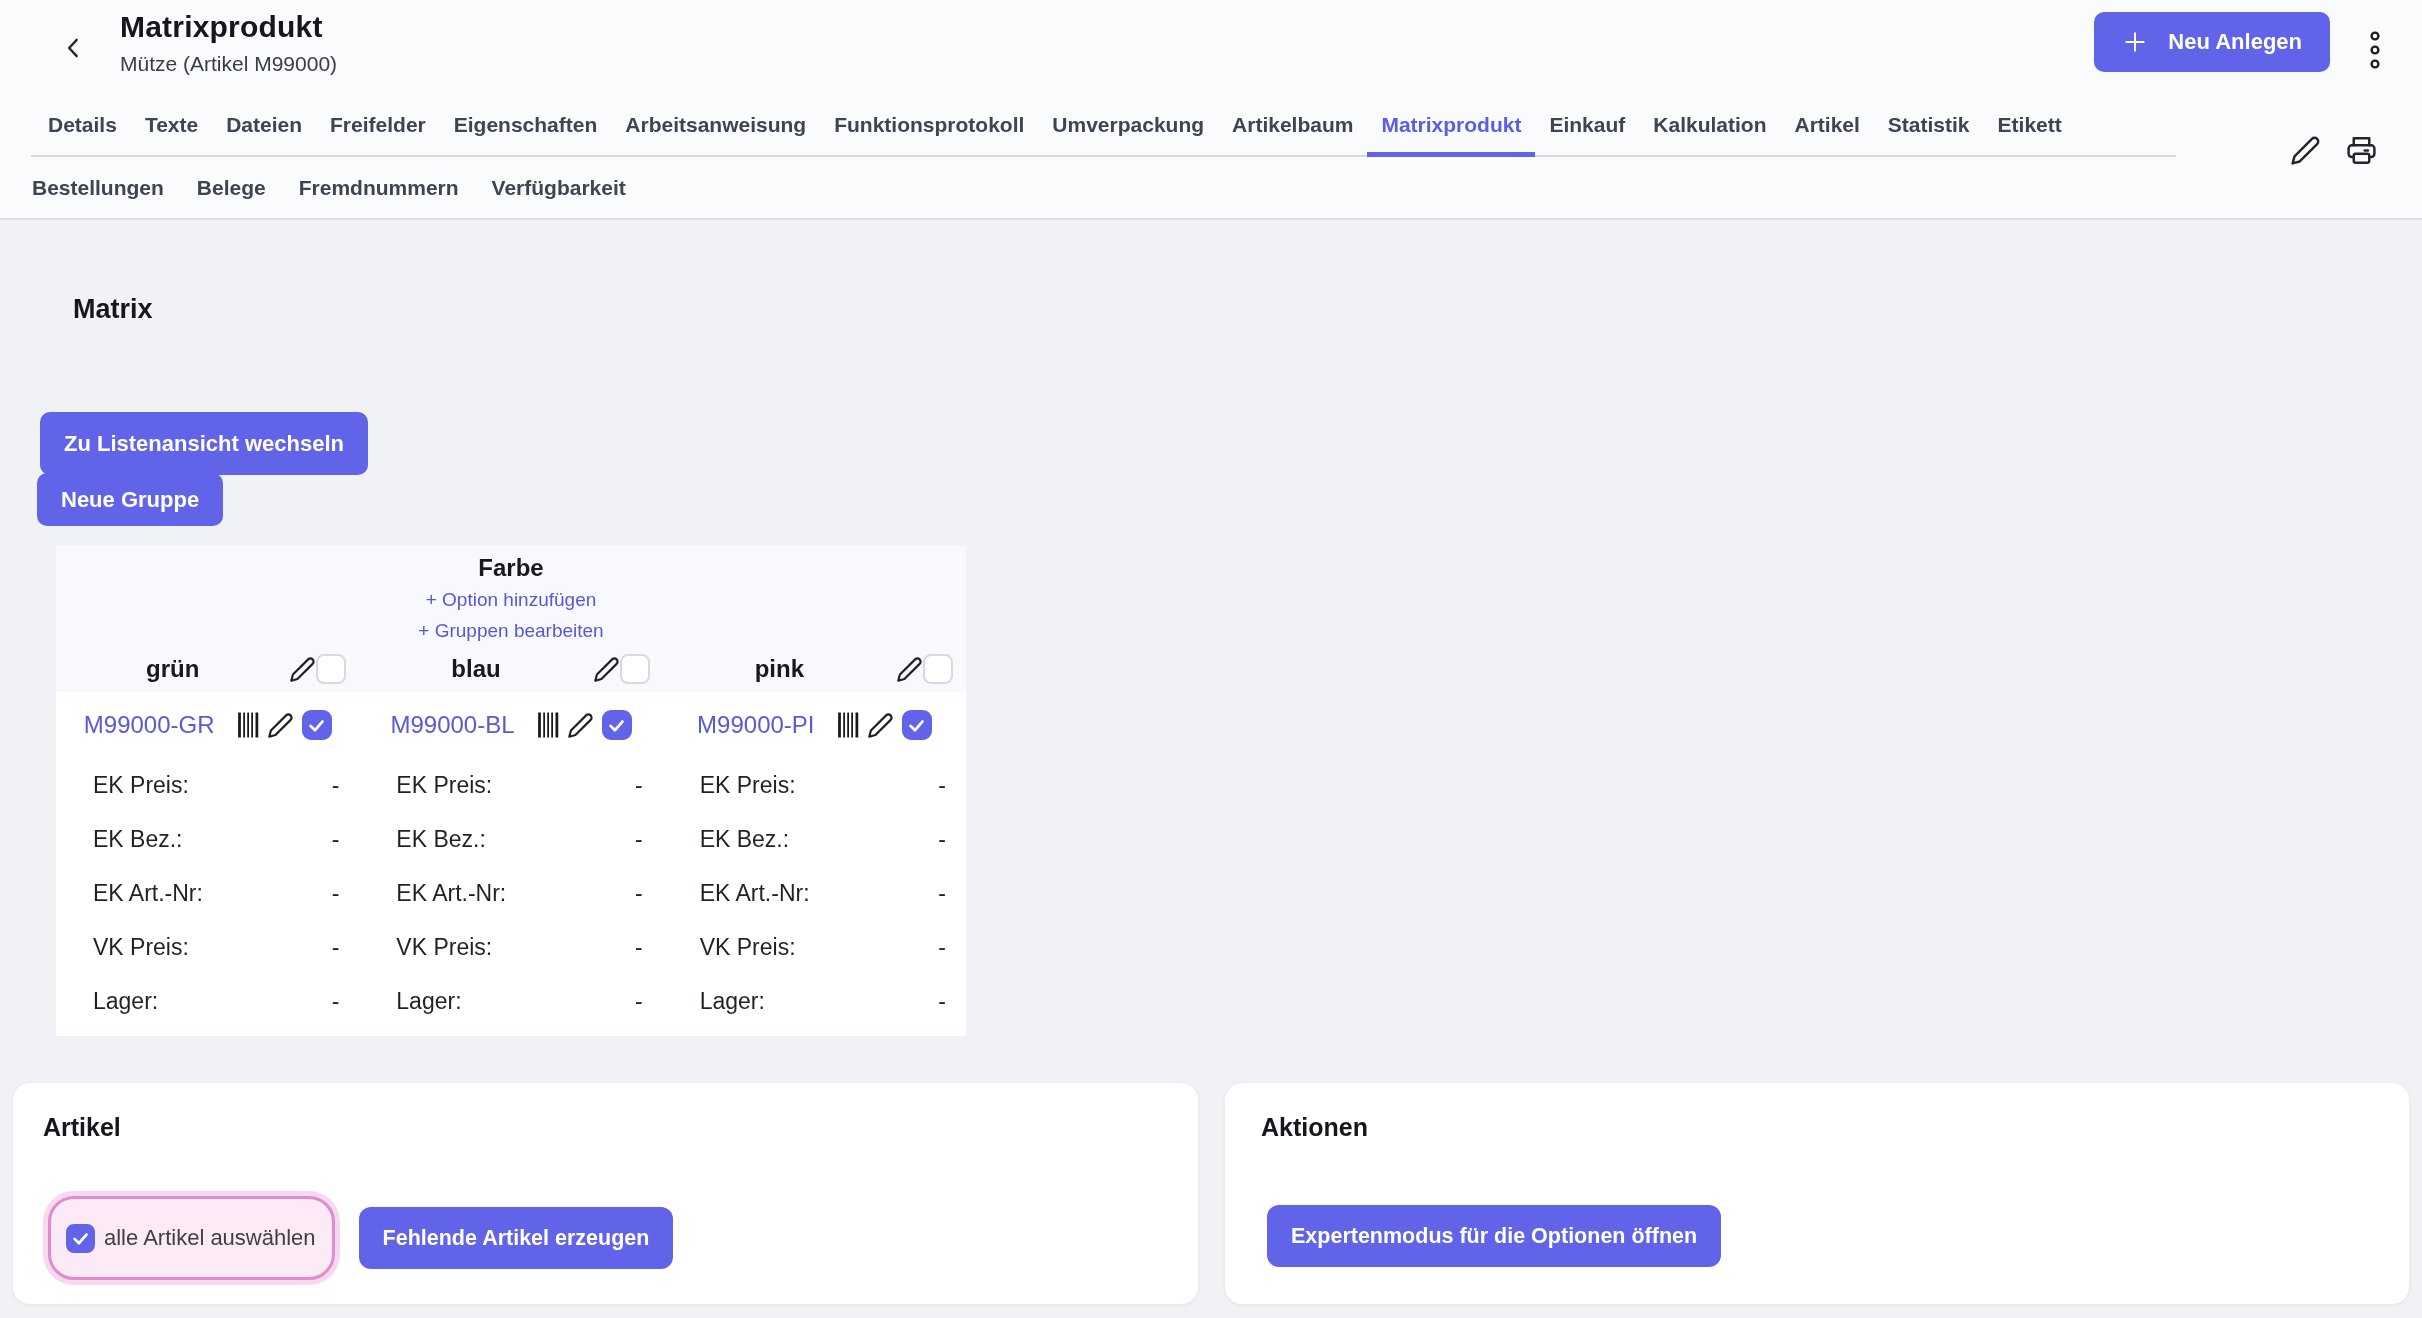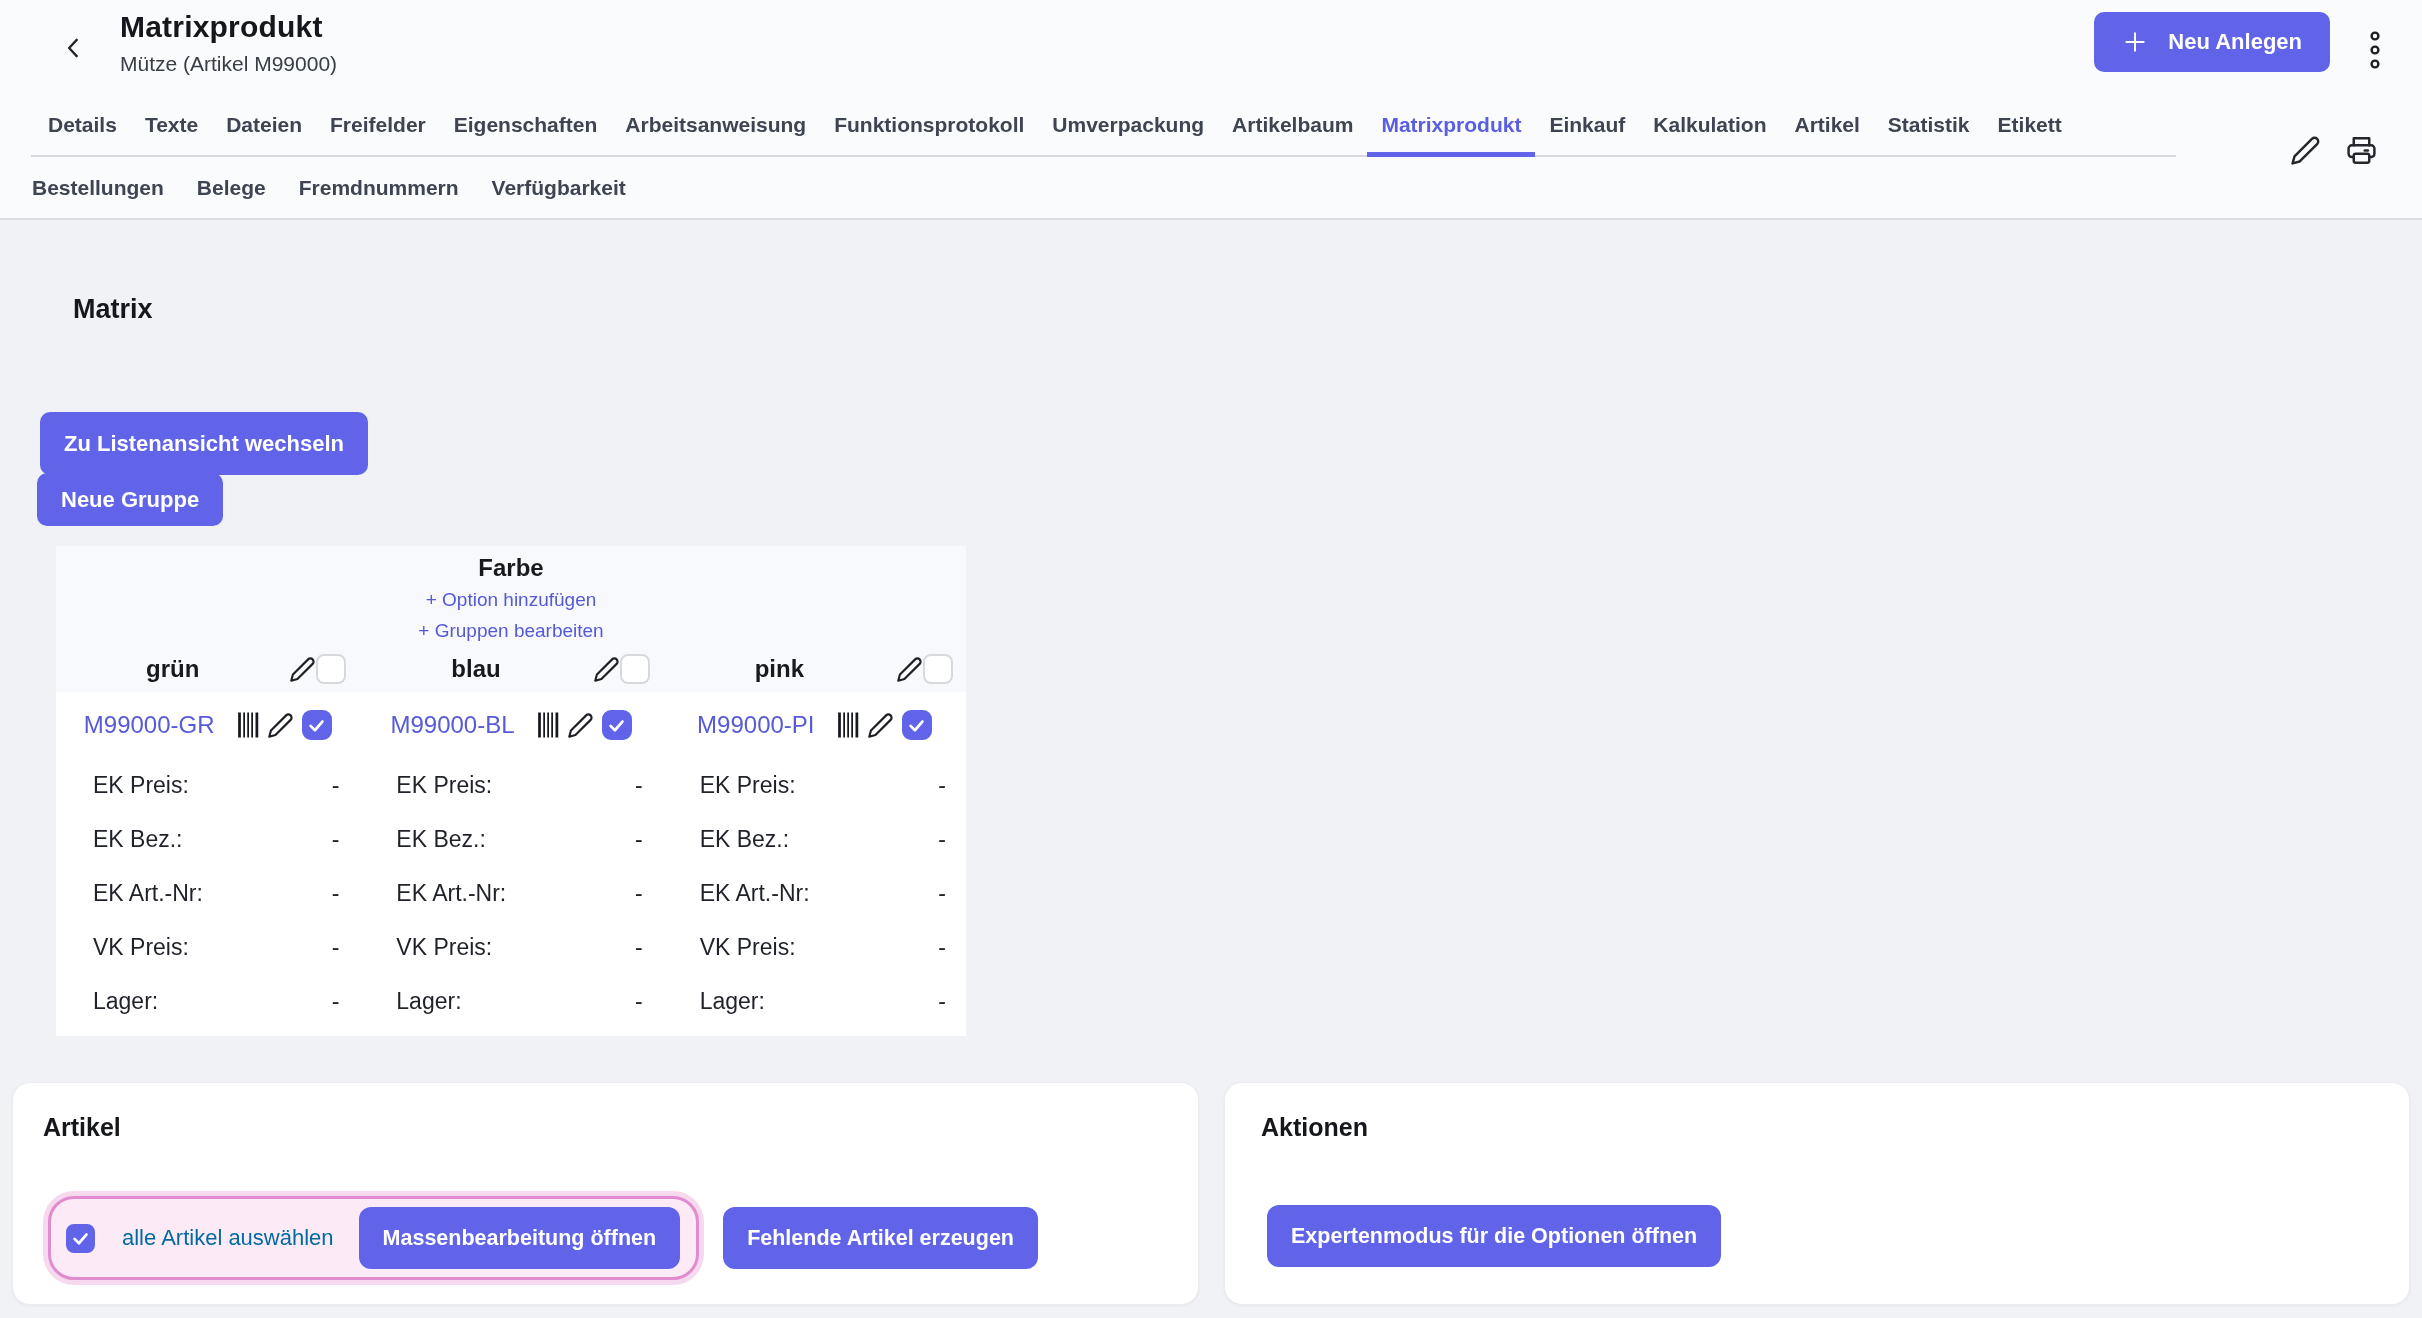--- a/index.html
+++ b/index.html
@@ -78,21 +78,21 @@
     border-radius:18px; box-shadow:0 1px 3px rgba(20,22,40,.05); }
   .card-articles { left:12px; width:1187px; }
   .card-actions { left:1224px; width:1186px; }
   .card-heading { position:absolute; left:30px; top:30px; font-size:25px; font-weight:bold; color:#15171c; }
   .card-actions .card-heading { left:36px; }
 
   .articles-controls { position:absolute; left:35px; top:113px; display:flex; align-items:center; }
   .highlight-group { display:inline-flex; align-items:center; height:84px; padding:0 16px 0 15px;
     background:#fcebf6; border:3px solid #e08ccf; border-radius:26px; box-shadow:0 0 0 5px #f6d9ef; }
   .highlight-group .cb { width:29px; height:29px; }
-  .select-all-label { margin-left:27px; font-size:22px; color:#0369a1; white-space:nowrap; }
+  .select-all-label { margin-left:9px; font-size:22px; color:#404040; white-space:nowrap; }
   .btn-bulk { margin-left:25px; height:62px; border-radius:12px; font-size:21.5px; }
   .btn-missing { margin-left:24px; height:62px; border-radius:12px; font-size:21.5px; }
   .btn-expert { position:absolute; left:42px; top:122px; height:62px; border-radius:12px; font-size:21.5px; }
 </style>
 </head>
 <body>
 
 <div class="topbar">
   <button class="back-btn">
     <span>
@@ -367,21 +367,20 @@
   <div class="articles-controls">
     <div class="highlight-group">
       <span class="cb checked">
           <span>
             <svg width="19" height="19" viewBox="0 0 24 24" fill="none" stroke="#fff" stroke-width="3.4" stroke-linecap="round" stroke-linejoin="round">
               <polyline points="4.5 12.5 10 18 19.5 7"></polyline>
             </svg>
           </span>
         </span>
       <span class="select-all-label">alle Artikel auswählen</span>
-      <button class="pill-btn btn-bulk">Massenbearbeitung öffnen</button>
     </div>
     <button class="pill-btn btn-missing">Fehlende Artikel erzeugen</button>
   </div>
 </div>
 
 <div class="card card-actions">
   <h3 class="card-heading">Aktionen</h3>
   <button class="pill-btn btn-expert">Expertenmodus für die Optionen öffnen</button>
 </div>
 

